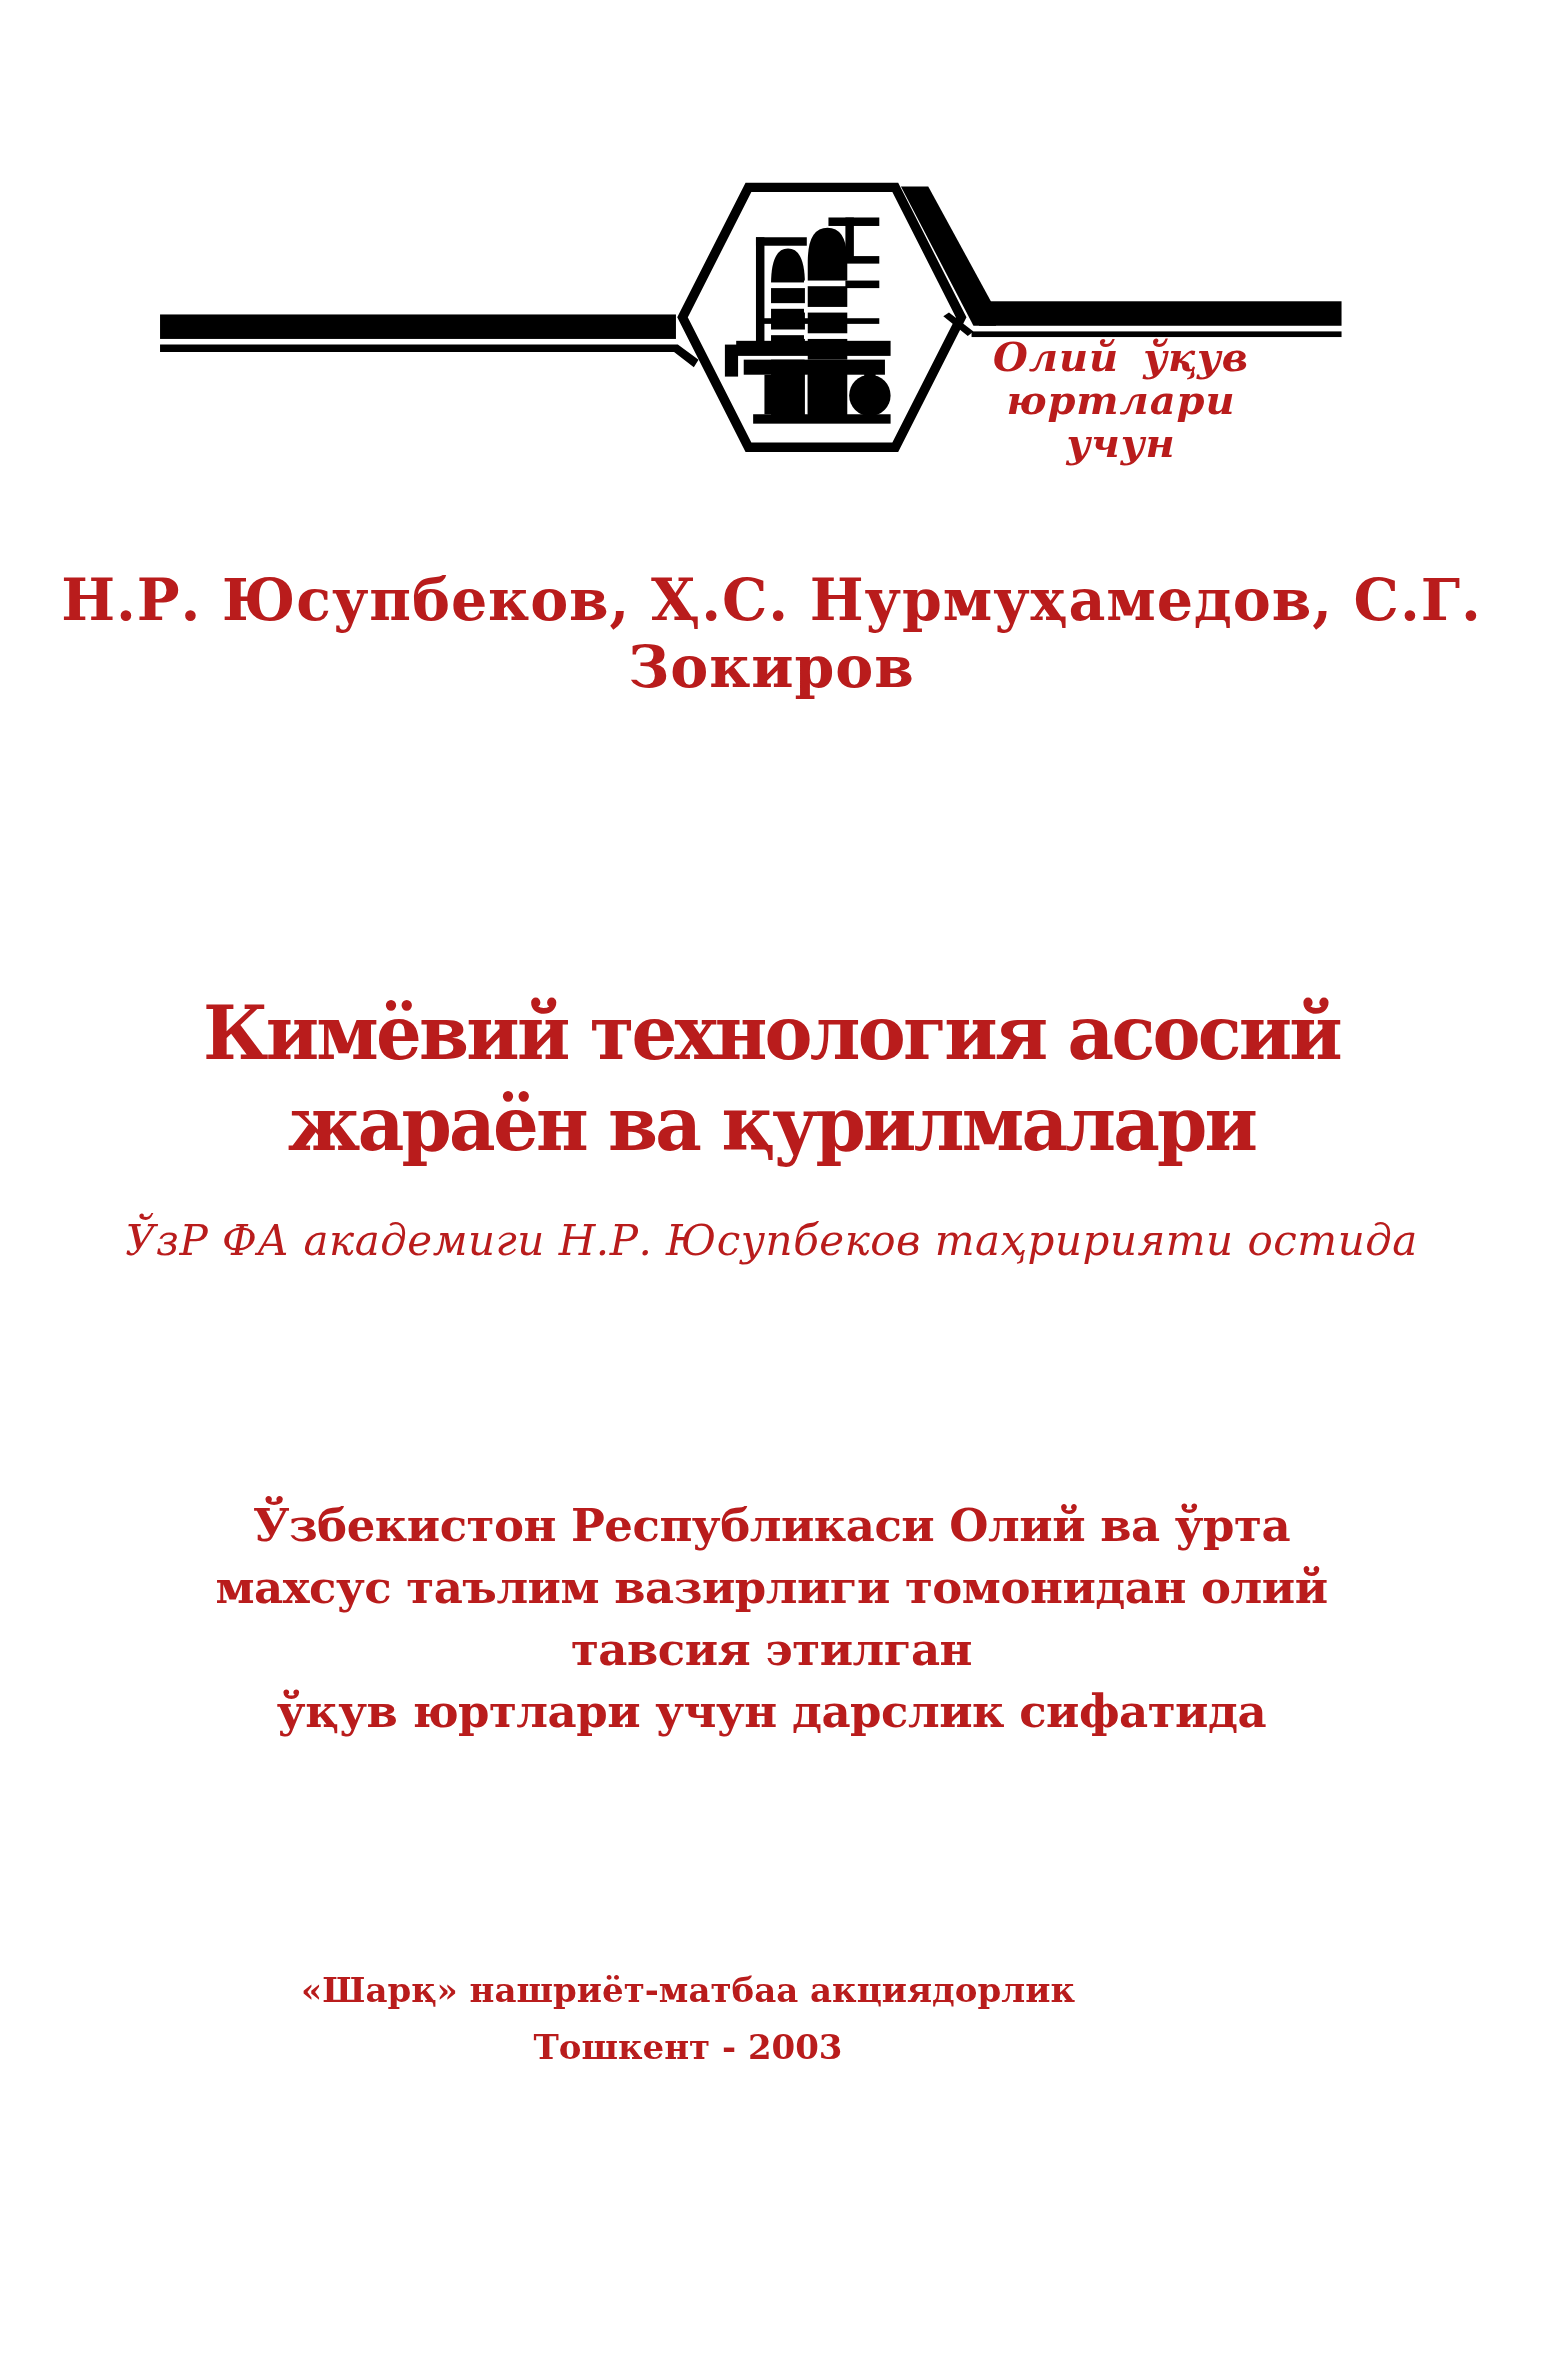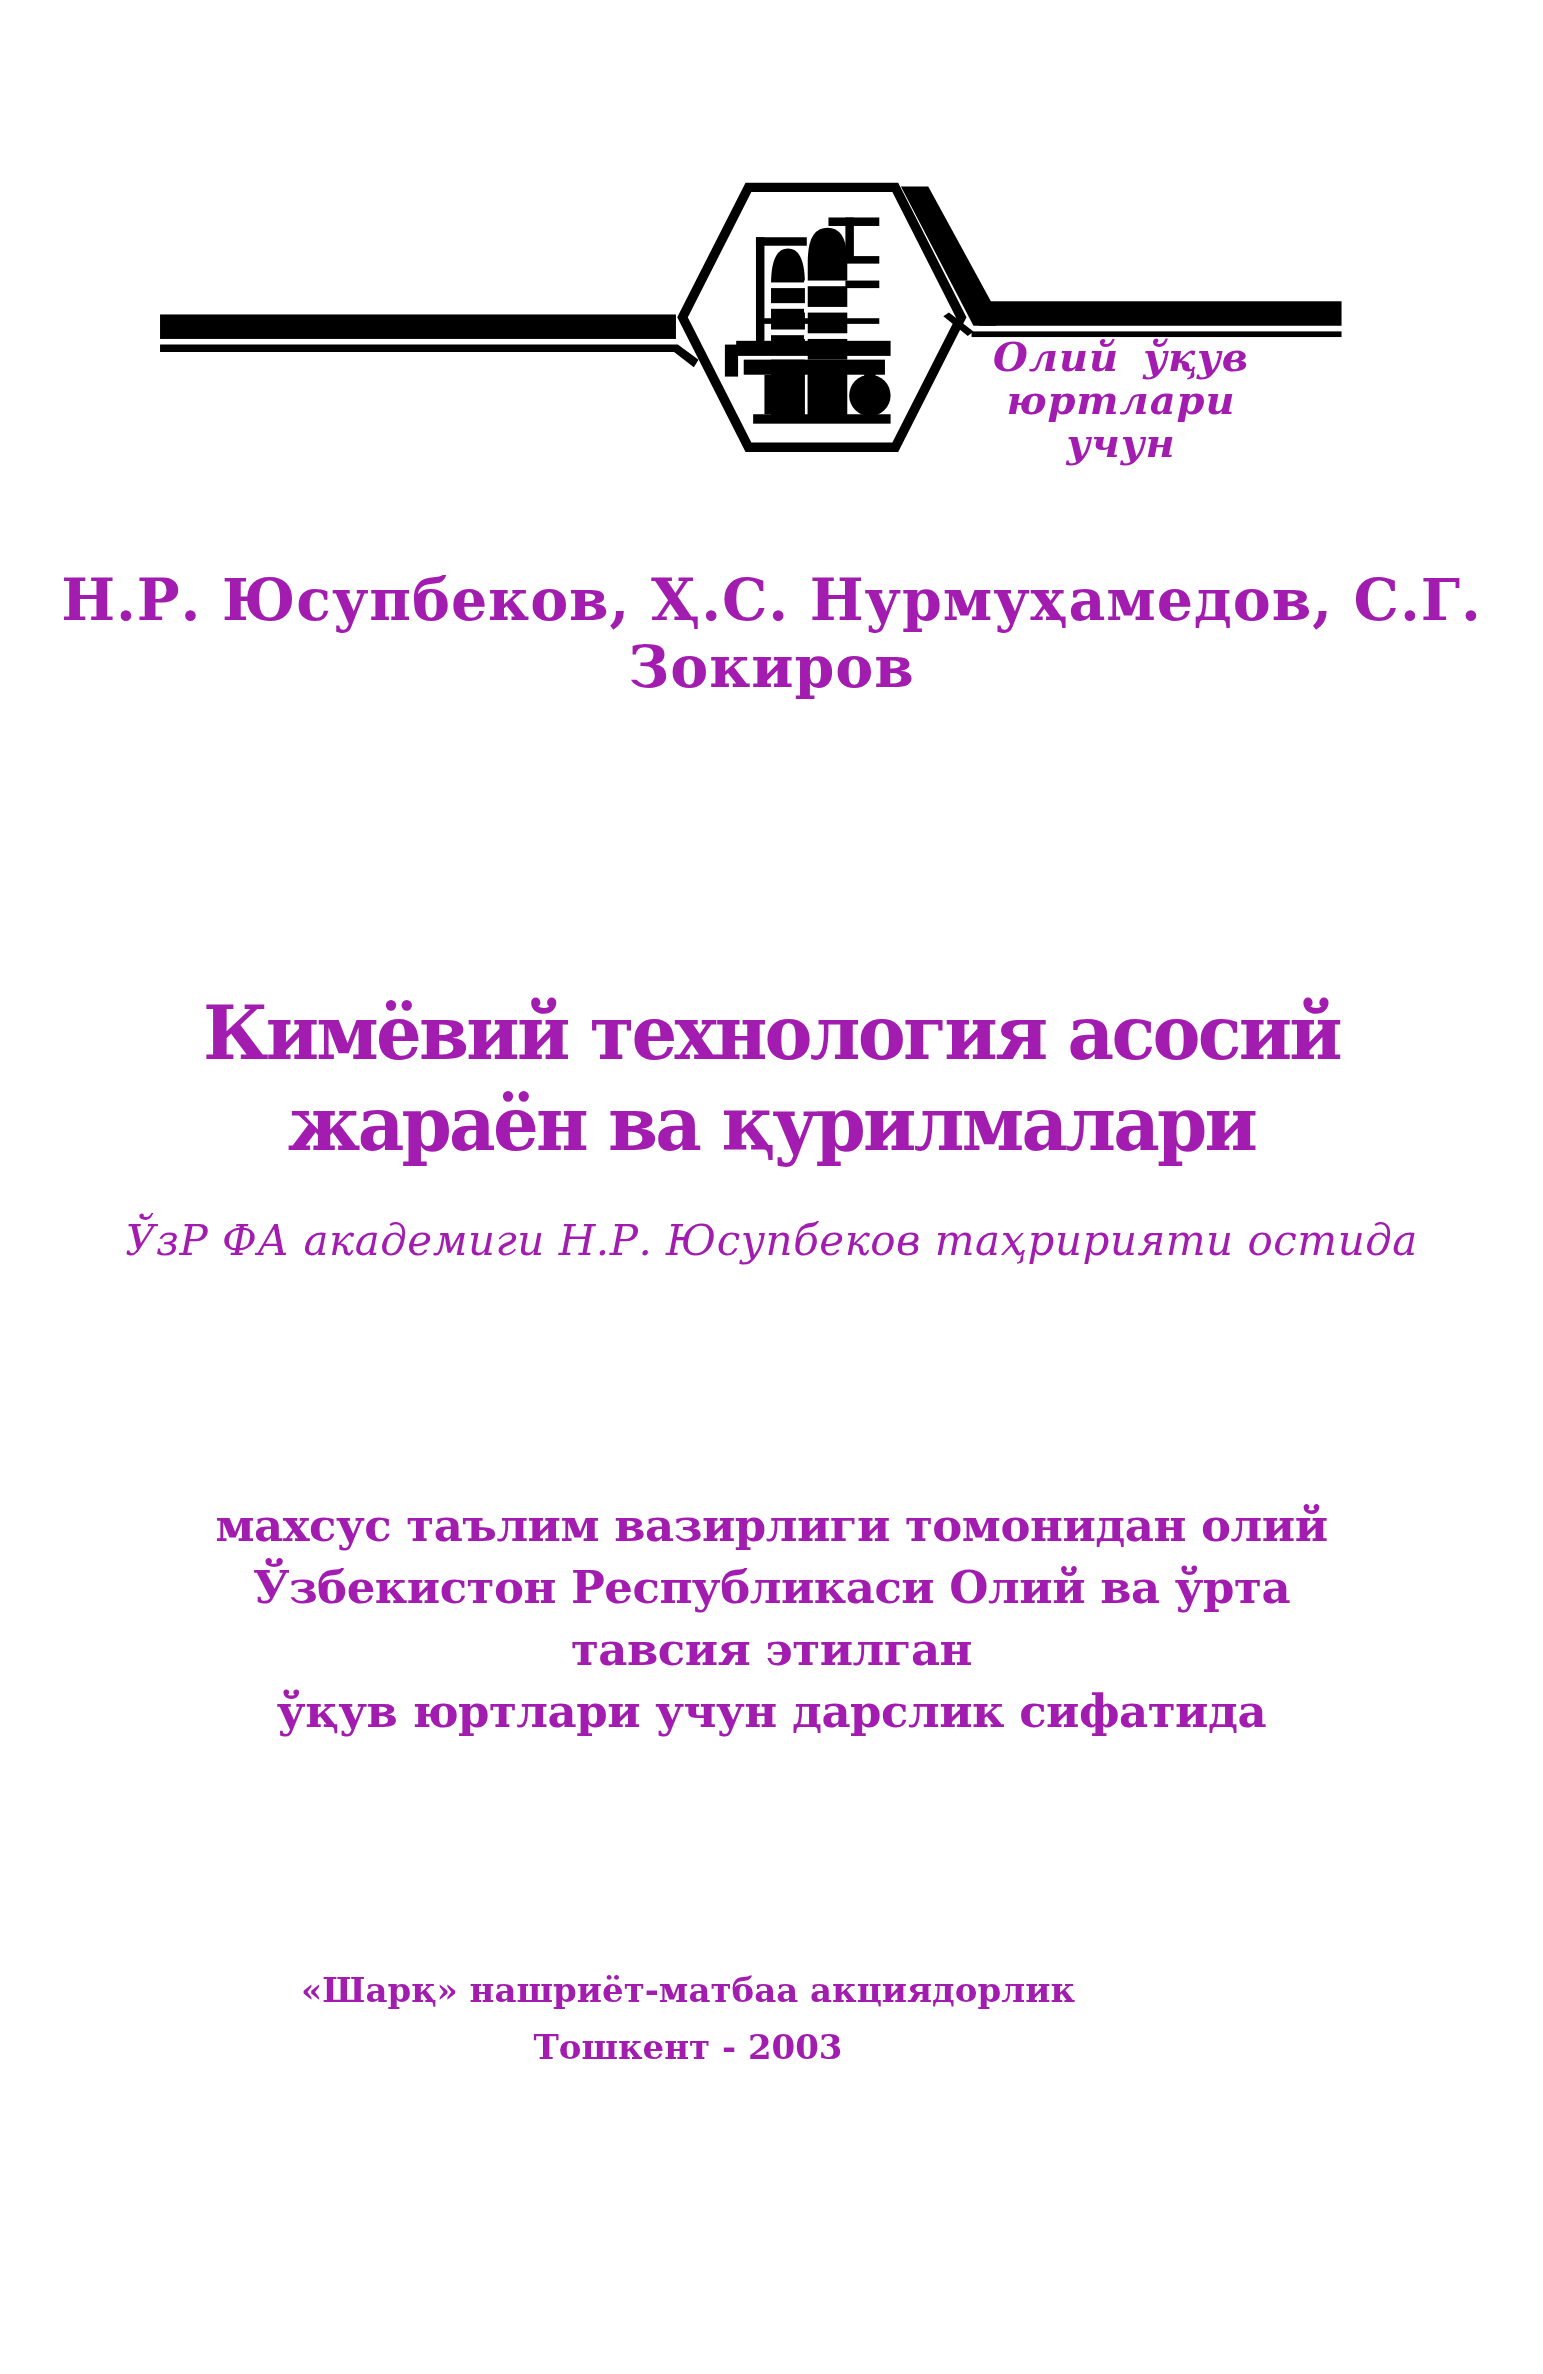--- a/index.html
+++ b/index.html
@@ -1,21 +1,21 @@
 <!DOCTYPE html>
 <html style="font-size:15px"><head>
 <meta charset="utf-8">
 <style>
   html,body{margin:0;padding:0;background:#e8e8e8;}
   .page{
     position:relative;
     width:1543px;height:2375px;
     margin:0 auto;
     background:#ffffff;
-    color:#a21caf;
+    color:#b91c1c;
     font-family:"DejaVu Serif","Liberation Serif",serif;
     overflow:hidden;
   }
   .banner-art{position:absolute;left:0;top:0;}
   .tagline{
     position:absolute;left:975px;top:335px;width:292px;
     text-align:center;
     font-size:40px;line-height:43px;
     font-weight:bold;font-style:italic;
     word-spacing:9.4px;
@@ -127,22 +127,22 @@
   <div class="authors">Н.Р. Юсупбеков, Ҳ.С. Нурмуҳамедов, С.Г. Зокиров</div>
 
   <div class="book-title">
     <div>Кимёвий технология асосий</div>
     <div>жараён ва қурилмалари</div>
   </div>
 
   <div class="editor-note">ЎзР ФА академиги Н.Р. Юсупбеков таҳририяти остида</div>
 
   <div class="recommendation">
+    <div>Ўзбекистон Республикаси Олий ва ўрта</div>
     <div>махсус таълим вазирлиги томонидан олий</div>
-    <div>Ўзбекистон Республикаси Олий ва ўрта</div>
     <div>тавсия этилган</div>
     <div>ўқув юртлари учун дарслик сифатида</div>
   </div>
 
   <div class="imprint">
     <div>«Шарқ» нашриёт-матбаа акциядорлик</div>
     <div>Тошкент - 2003</div>
   </div>
 
 </div>

